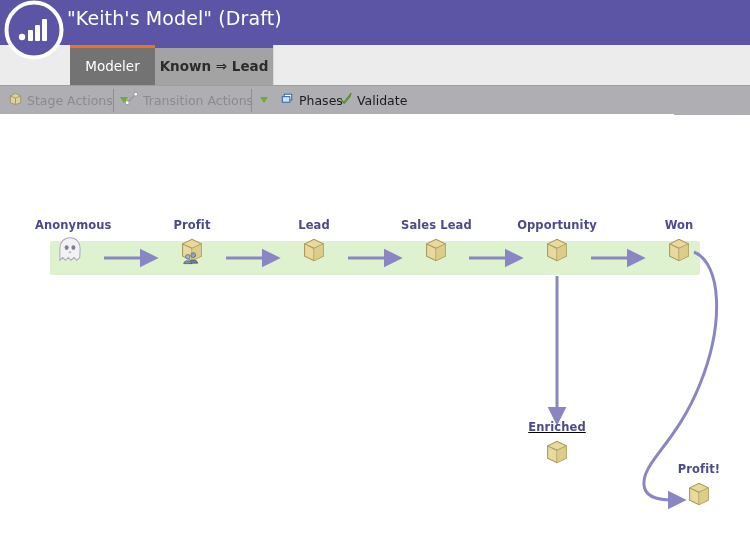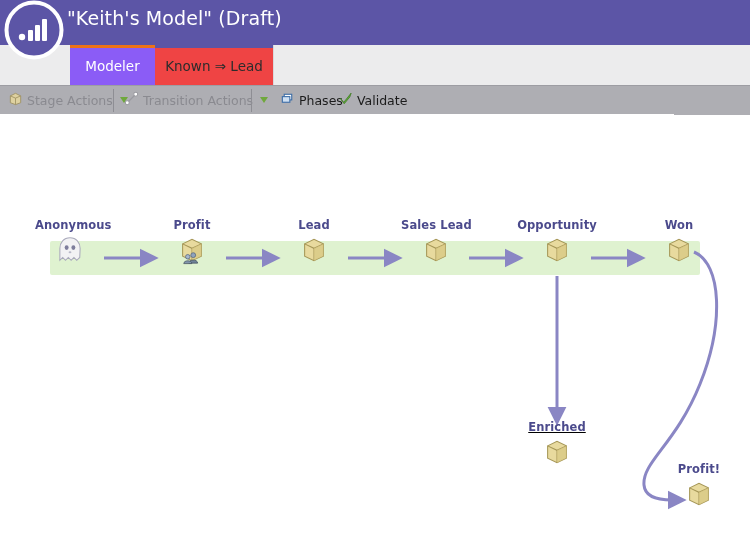--- a/index.html
+++ b/index.html
@@ -66,32 +66,33 @@
     height: 40px;
     box-sizing: border-box;
     font-size: 13.5px;
     line-height: 38px;
     text-align: center;
     white-space: nowrap;
   }
   .tab-modeler {
     left: 70px;
     width: 85px;
-    background: #8b5cf6;
+    background: #737373;
     border-top: 3px solid #ef7216;
     color: #ffffff;
     line-height: 36px;
   }
   .tab-known-lead {
     left: 155px;
     width: 118px;
-    background: #ef4444;
+    background: #a3a3a3;
     border-top: 3px solid #5c55a6;
     color: #2c2c2c;
     line-height: 36px;
+    font-weight: bold;
   }
   .tab-divider {
     position: absolute;
     left: 273px;
     top: 45px;
     width: 1px;
     height: 40px;
     background: #d9d9db;
   }
 

